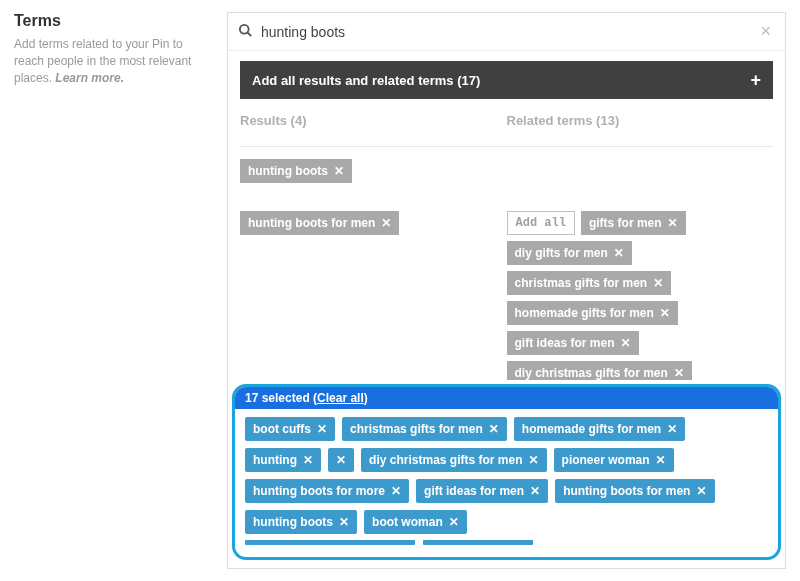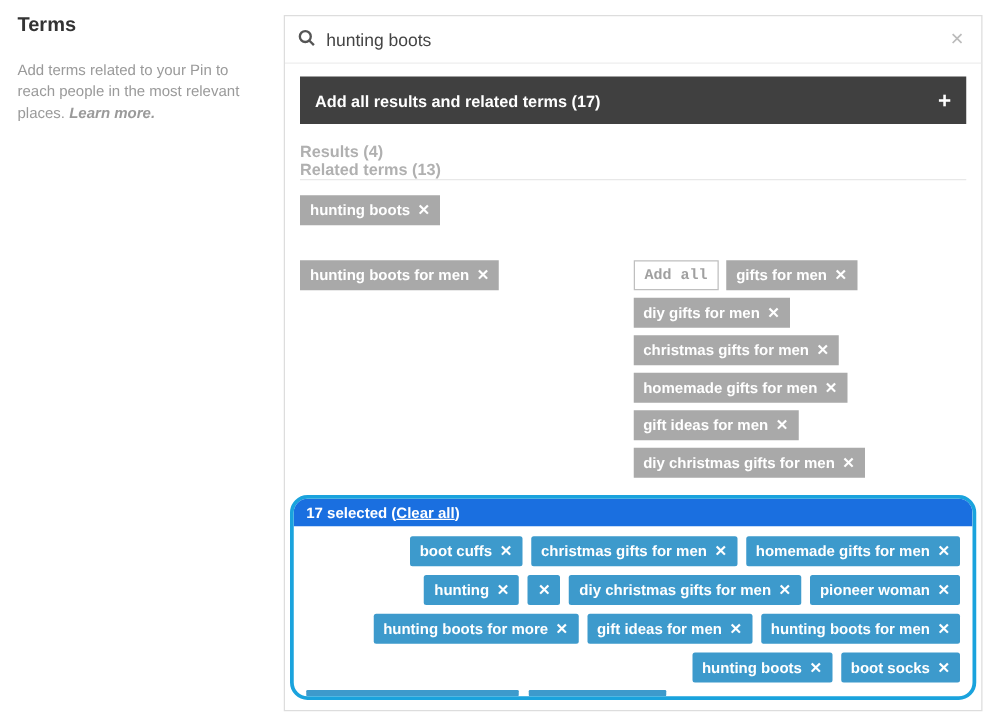--- a/index.html
+++ b/index.html
@@ -23,21 +23,21 @@
       height: 100%;
     }
     .left-col {
       width: 195px;
       flex-shrink: 0;
     }
     .left-col h2 {
       font-size: 16px;
       font-weight: 700;
       color: #333;
-      margin-bottom: 18px;
+      margin-bottom: 6px;
     }
     .left-col p {
       font-size: 12px;
       color: #9a9a9a;
       line-height: 1.4;
     }
     .left-col .learn-more {
       color: #9a9a9a;
       font-weight: 700;
       text-decoration: none;
@@ -92,22 +92,21 @@
       margin-bottom: 14px;
       cursor: pointer;
     }
     .plus-icon {
       font-size: 18px;
       font-weight: 700;
       line-height: 1;
     }
     .headers {
       display: flex;
-      margin-bottom: 0;
-      flex-direction: column;
+      margin-bottom: 18px;
     }
     .headers .col-left {
       width: 50%;
       font-size: 13px;
       font-weight: 700;
       color: #b0b0b0;
     }
     .headers .col-right {
       width: 50%;
       font-size: 13px;
@@ -160,40 +159,39 @@
       font-size: 12px;
       font-weight: 700;
       cursor: pointer;
       white-space: nowrap;
       font-family: Liberation Mono, monospace;
     }
     .selected-panel {
       border: 3px solid #1aa3dd;
       border-radius: 14px;
       margin: 4px 4px 8px 4px;
-      padding: 0 0 0 0;
+      padding: 0 0 12px 0;
       overflow: hidden;
     }
     .selected-header {
       background: #1a6fe0;
       color: #fff;
       font-size: 12px;
       font-weight: 700;
       padding: 4px 10px;
     }
     .selected-header .clear-all {
       text-decoration: underline;
       cursor: pointer;
     }
     .selected-tags {
       padding: 8px 10px 0 10px;
       display: flex;
       flex-wrap: wrap;
       gap: 7px;
-      justify-content: flex-end;
     }
     .tag-blue {
       background: #3d9acc;
       color: #fff;
       padding: 5px 8px;
       font-size: 12px;
       font-weight: 700;
       display: inline-flex;
       align-items: center;
       gap: 6px;
@@ -352,21 +350,21 @@
           </span>
         <span class="tag-blue">
             <span>hunting boots for men</span>
             <span class="x">✕</span>
           </span>
         <span class="tag-blue">
             <span>hunting boots</span>
             <span class="x">✕</span>
           </span>
         <span class="tag-blue">
-            <span>boot socks</span>
+            <span>boot woman</span>
             <span class="x">✕</span>
           </span>
       </div>
       <div class="partial-row">
         <div class="partial-bar" style="width:170px"></div>
         <div class="partial-bar" style="width:110px"></div>
       </div>
     </div>
 
   </div>

